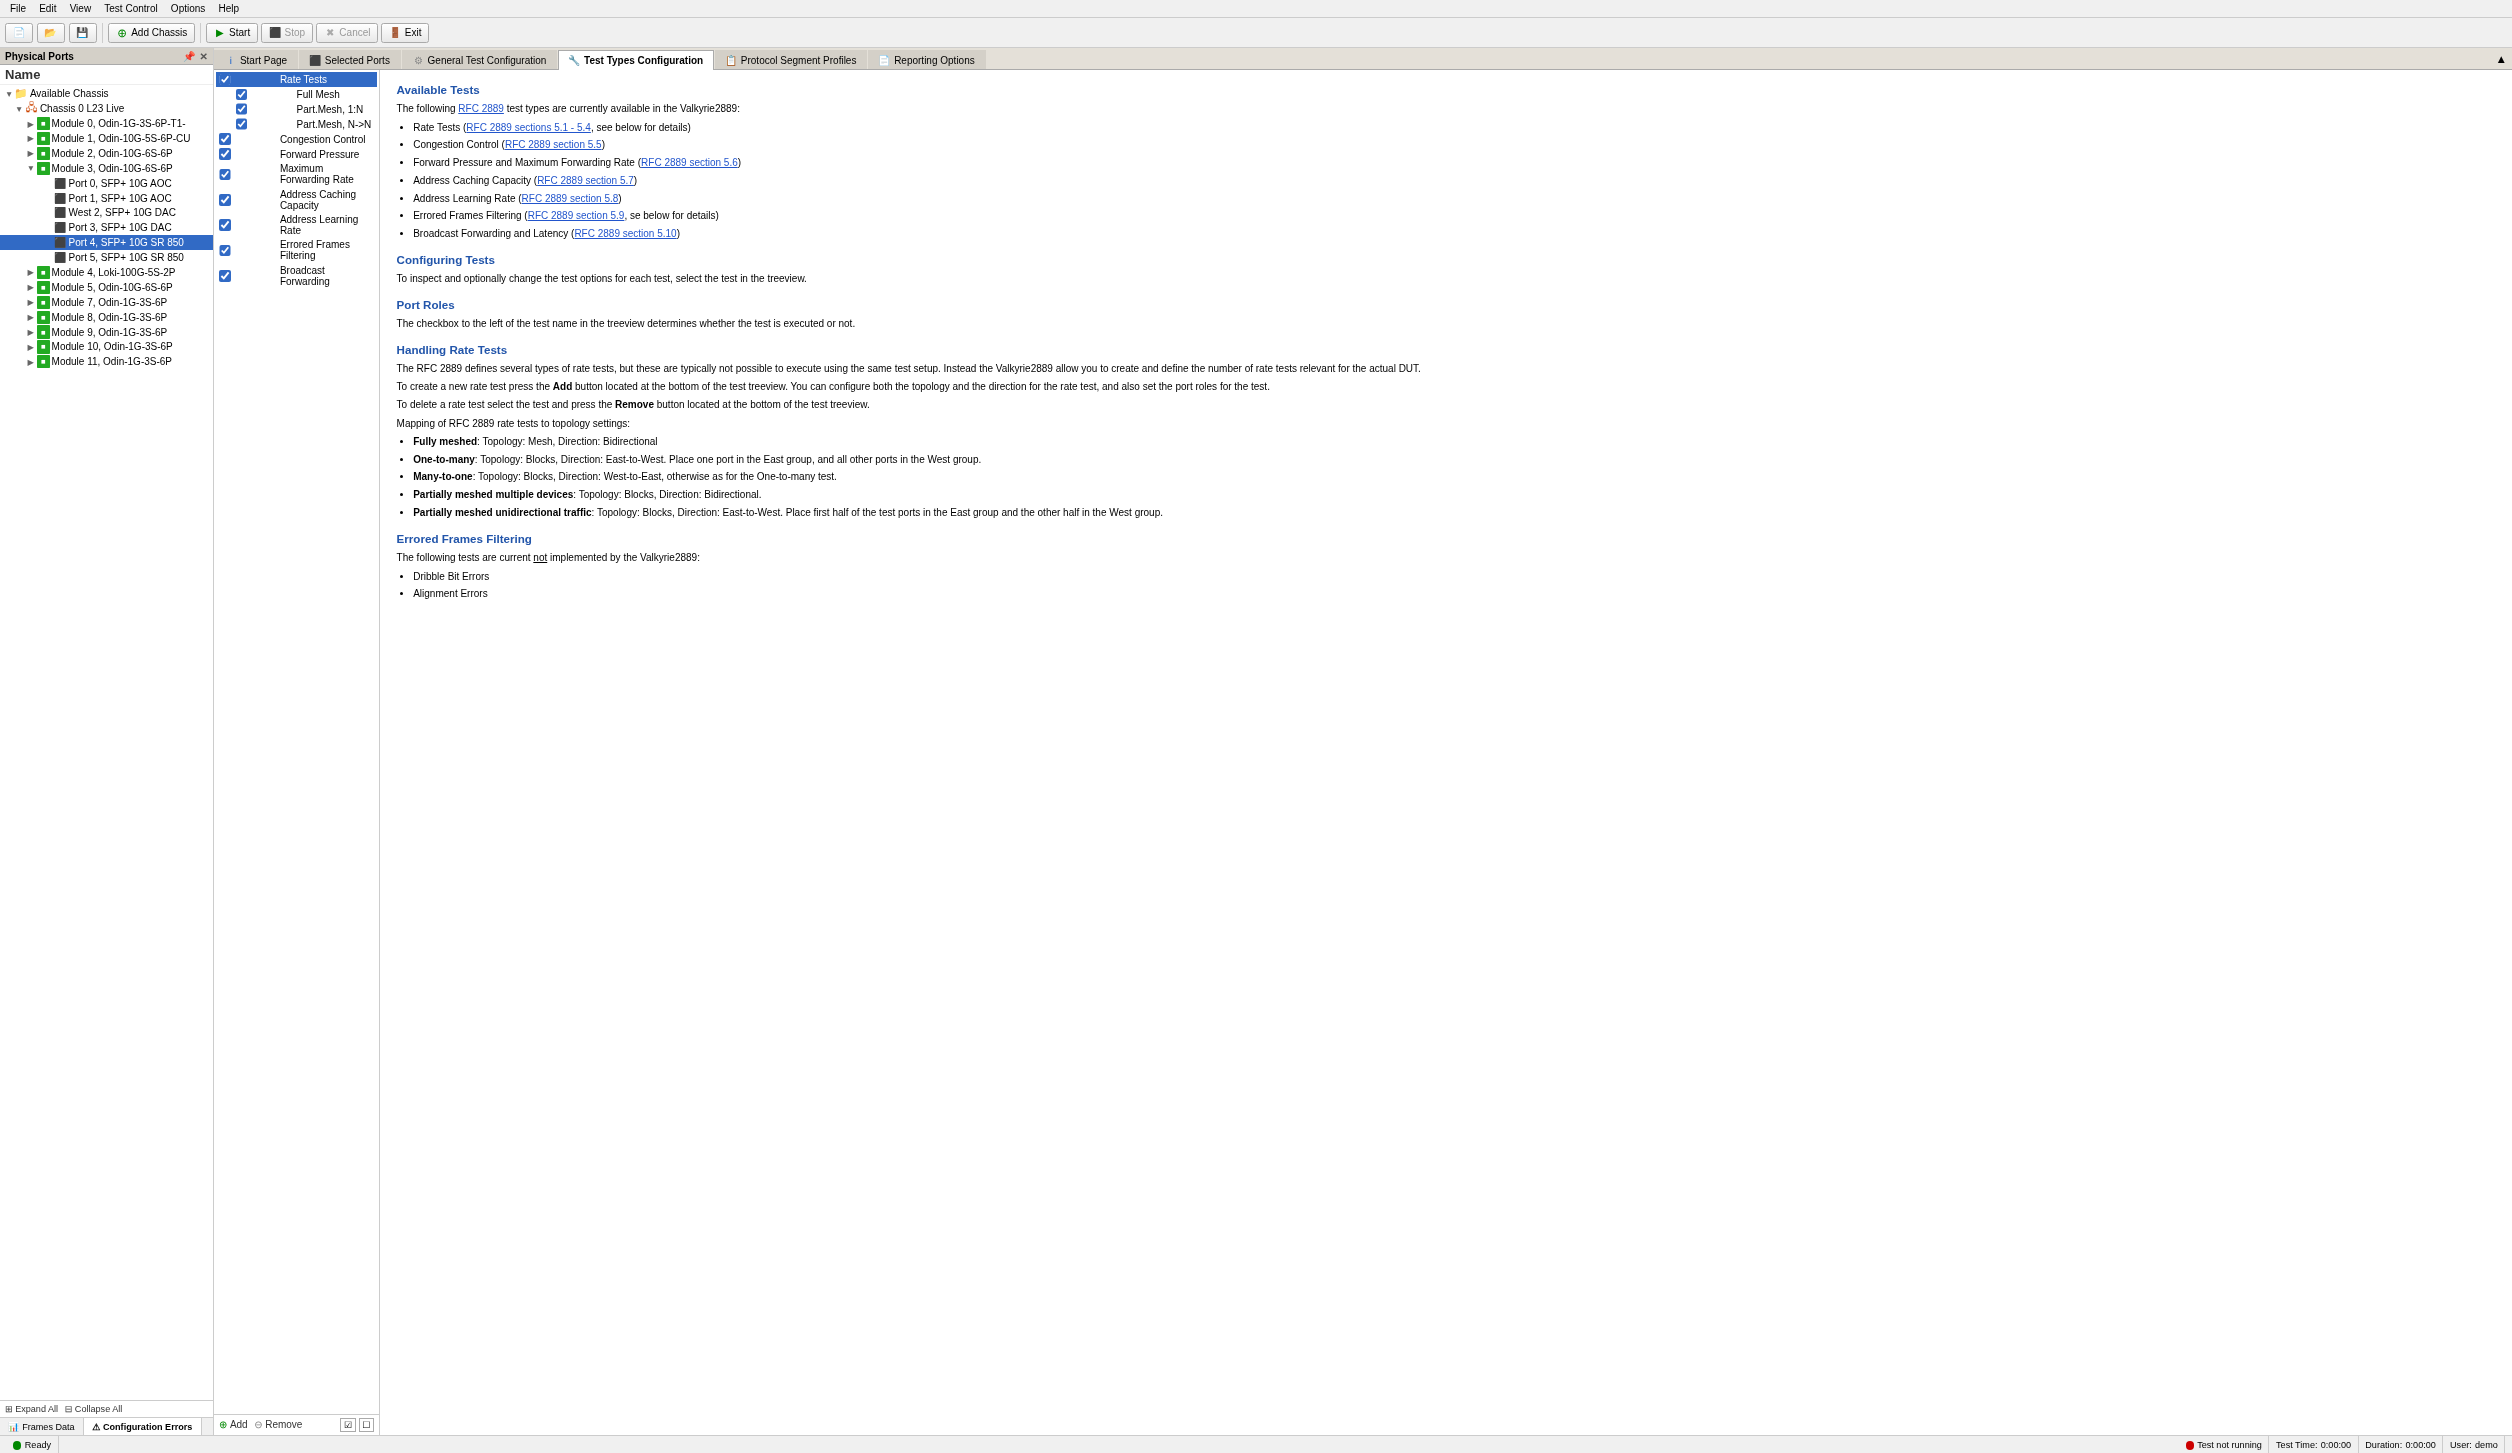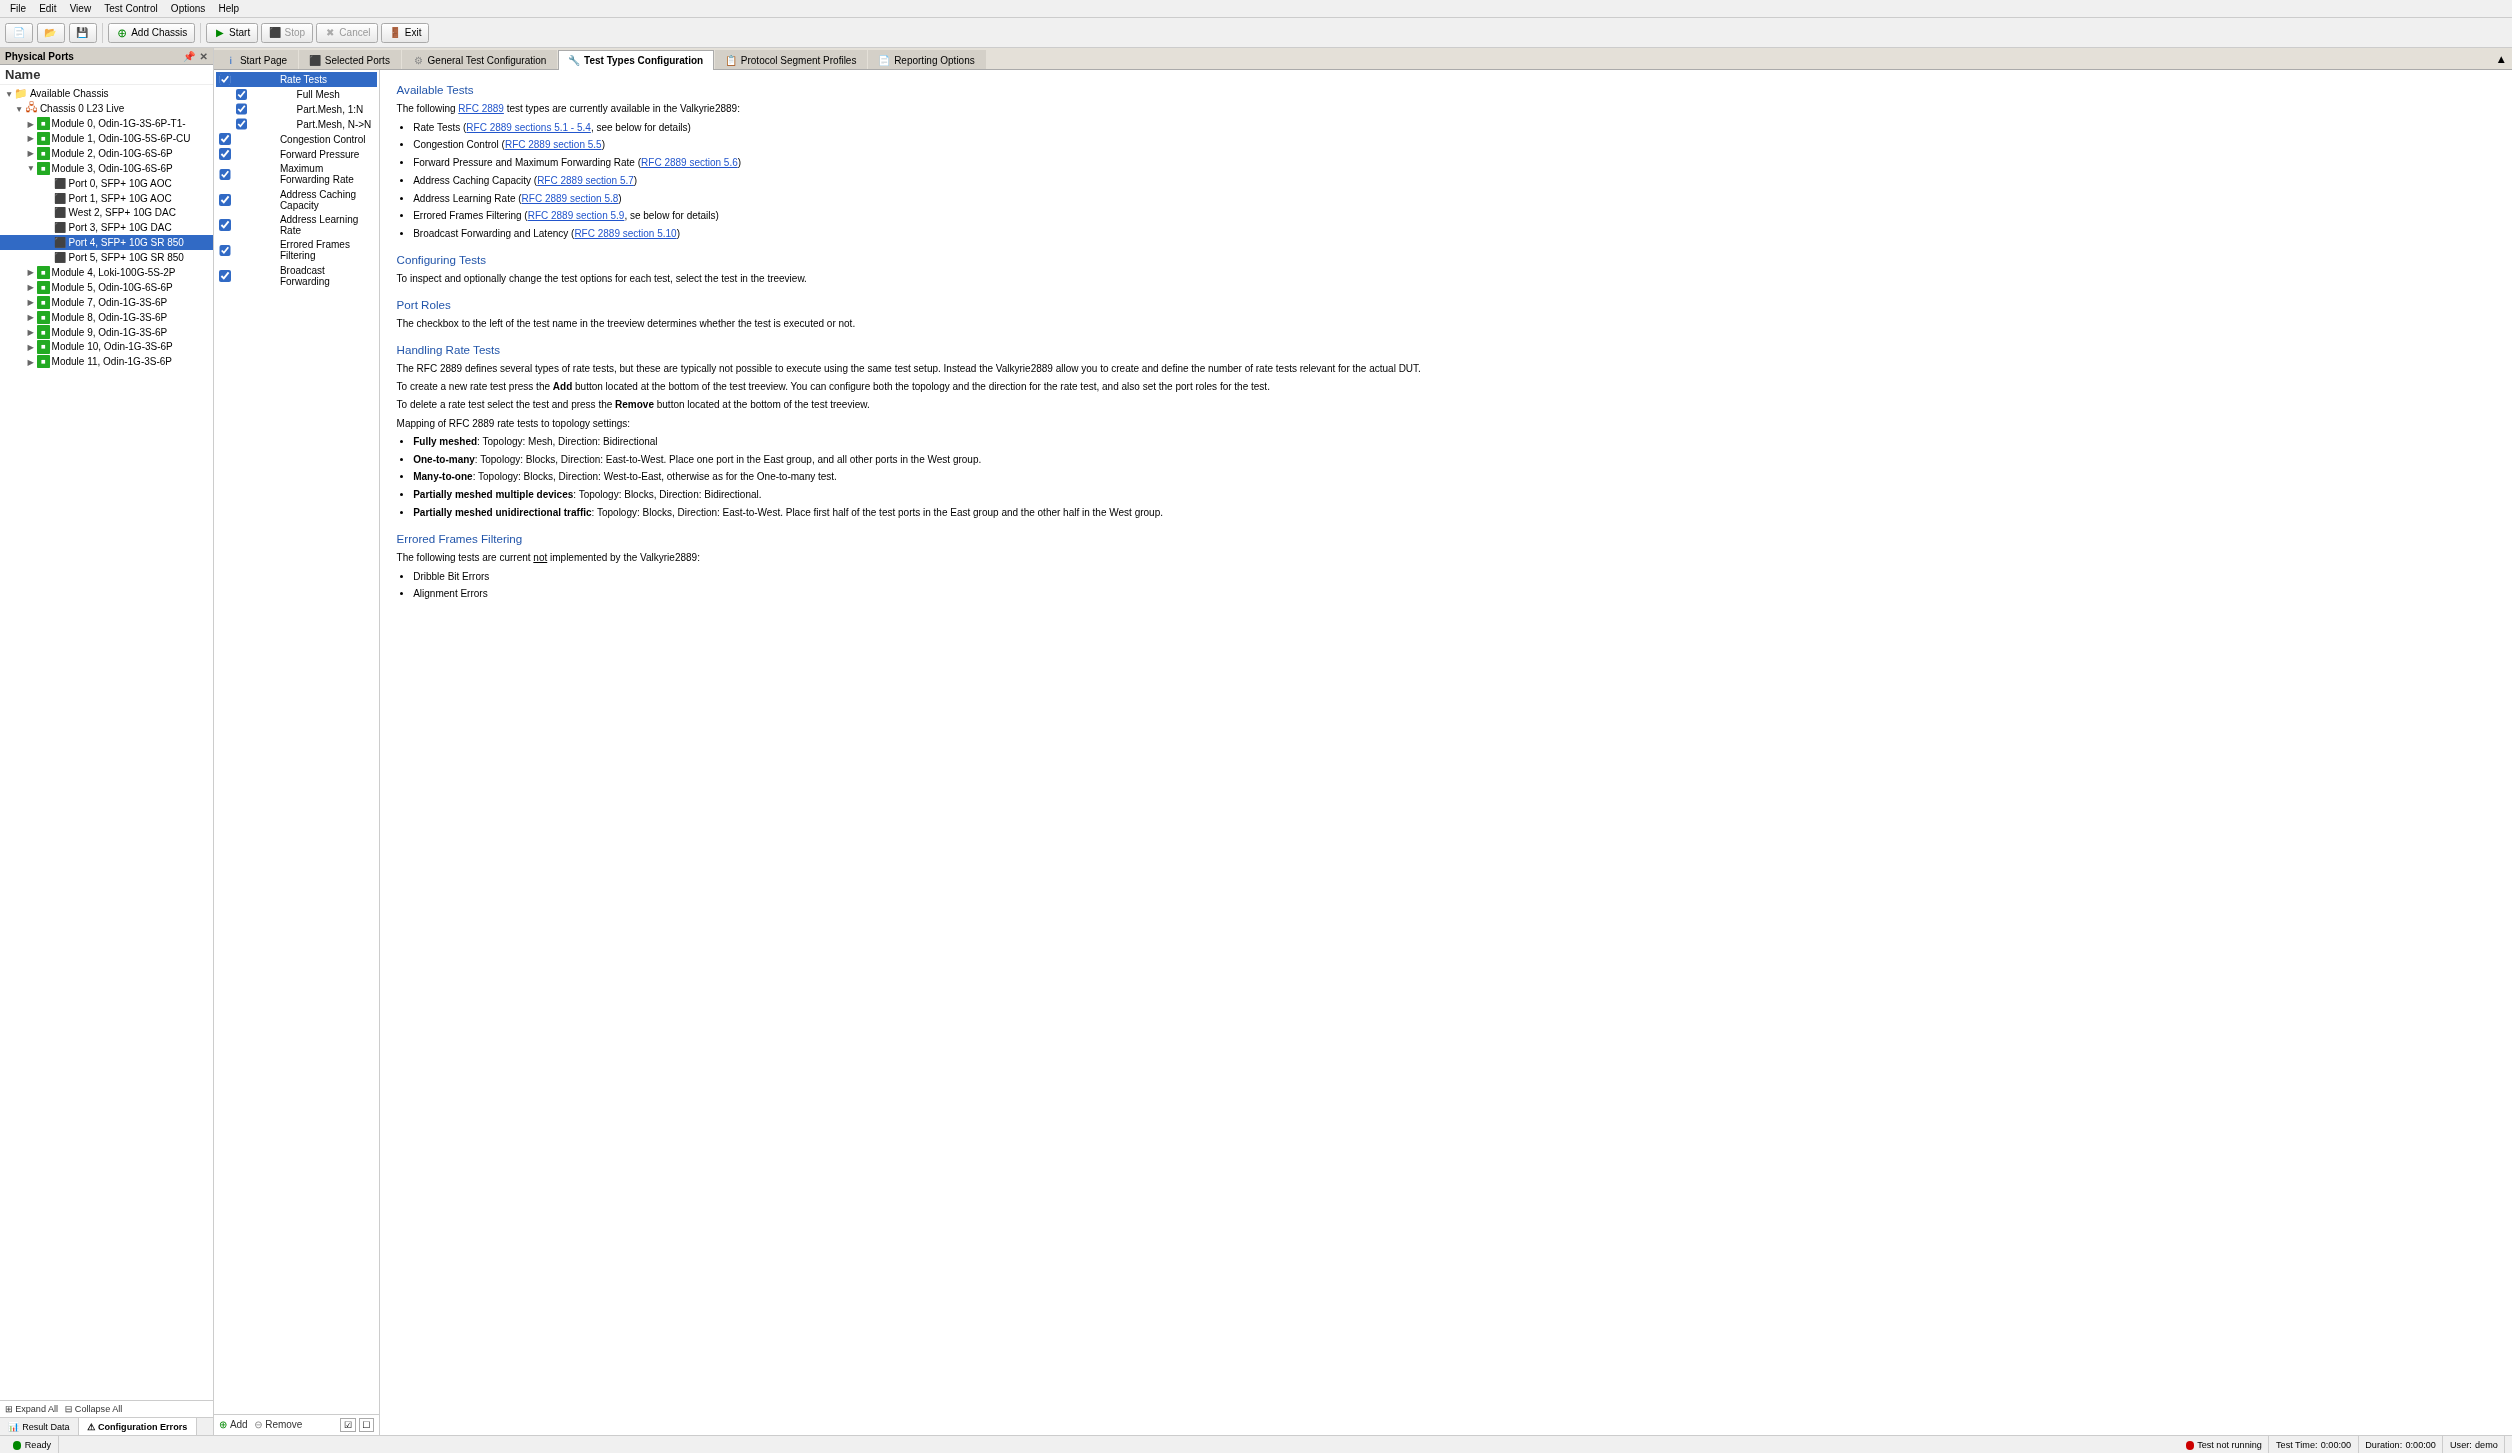--- a/index.html
+++ b/index.html
@@ -55,21 +55,21 @@
     .test-tree-panel { width: 166px; min-width: 166px; border-right: 0.8px solid #ccc; background: #fff; display: flex; flex-direction: column; }
     .test-tree-content { flex: 1; overflow: auto; padding: 1.7px; }
     .test-tree-footer { border-top: 0.8px solid #ccc; padding: 3.3px 5px; display: flex; gap: 6.6px; align-items: center; }
     .test-tree-btn { display: flex; align-items: center; gap: 2.5px; font-size: 10px; cursor: pointer; color: #333; }
     .test-tree-item { display: flex; align-items: center; padding: 1.7px 3.3px; cursor: pointer; font-size: 10px; gap: 46px; }
     .test-tree-item.selected { background: #316ac5; color: #fff; }
     .test-tree-item .cb { width: 11.6px; height: 11.6px; margin-right: 3.3px; accent-color: #316ac5; }
 
     
     .main-content { flex: 1; overflow: auto; padding: 13.3px 16.6px; background: #fff; }
-    .section-title { color: #2255aa; font-size: 11.6px; font-weight: normal; margin-top: 11.6px; margin-bottom: 5px; }
+    .section-title { color: #2255aa; font-size: 11.6px; font-weight: bold; margin-top: 11.6px; margin-bottom: 5px; }
     .section-title:first-child { margin-top: 0; }
     .content-text { font-size: 10px; line-height: 1.5; margin-bottom: 3.3px; }
     .content-list { margin-left: 16.6px; font-size: 10px; line-height: 1.6; }
     .content-list li { margin-bottom: 1.7px; }
     a.link { color: #2255cc; text-decoration: underline; cursor: pointer; }
 
     
     .statusbar { display: flex; align-items: center; background: #f0f0f0; border-top: 0.8px solid #ccc; height: 20px; padding: 0 6.6px; font-size: 9.1px; gap: 0; }
     .status-item { padding: 0 6.6px; border-right: 0.8px solid #ccc; height: 100%; display: flex; align-items: center; gap: 3.3px; }
     .status-dot { width: 8.3px; height: 8.3px; border-radius: 50%; background: #c00; }
@@ -266,21 +266,21 @@
         <span>Expand All</span>
       </div>
       <div class="footer-btn">
         <span>⊟</span>
         <span>Collapse All</span>
       </div>
     </div>
     <div class="panel-tabs">
       <div class="panel-tab">
         <span>📊</span>
-        <span>Result Data</span>
+        <span>Frames Data</span>
       </div>
       <div class="panel-tab active">
         <span>⚠</span>
         <span>Configuration Errors</span>
       </div>
     </div>
   </div>
 
   <div class="right-panel">
 

